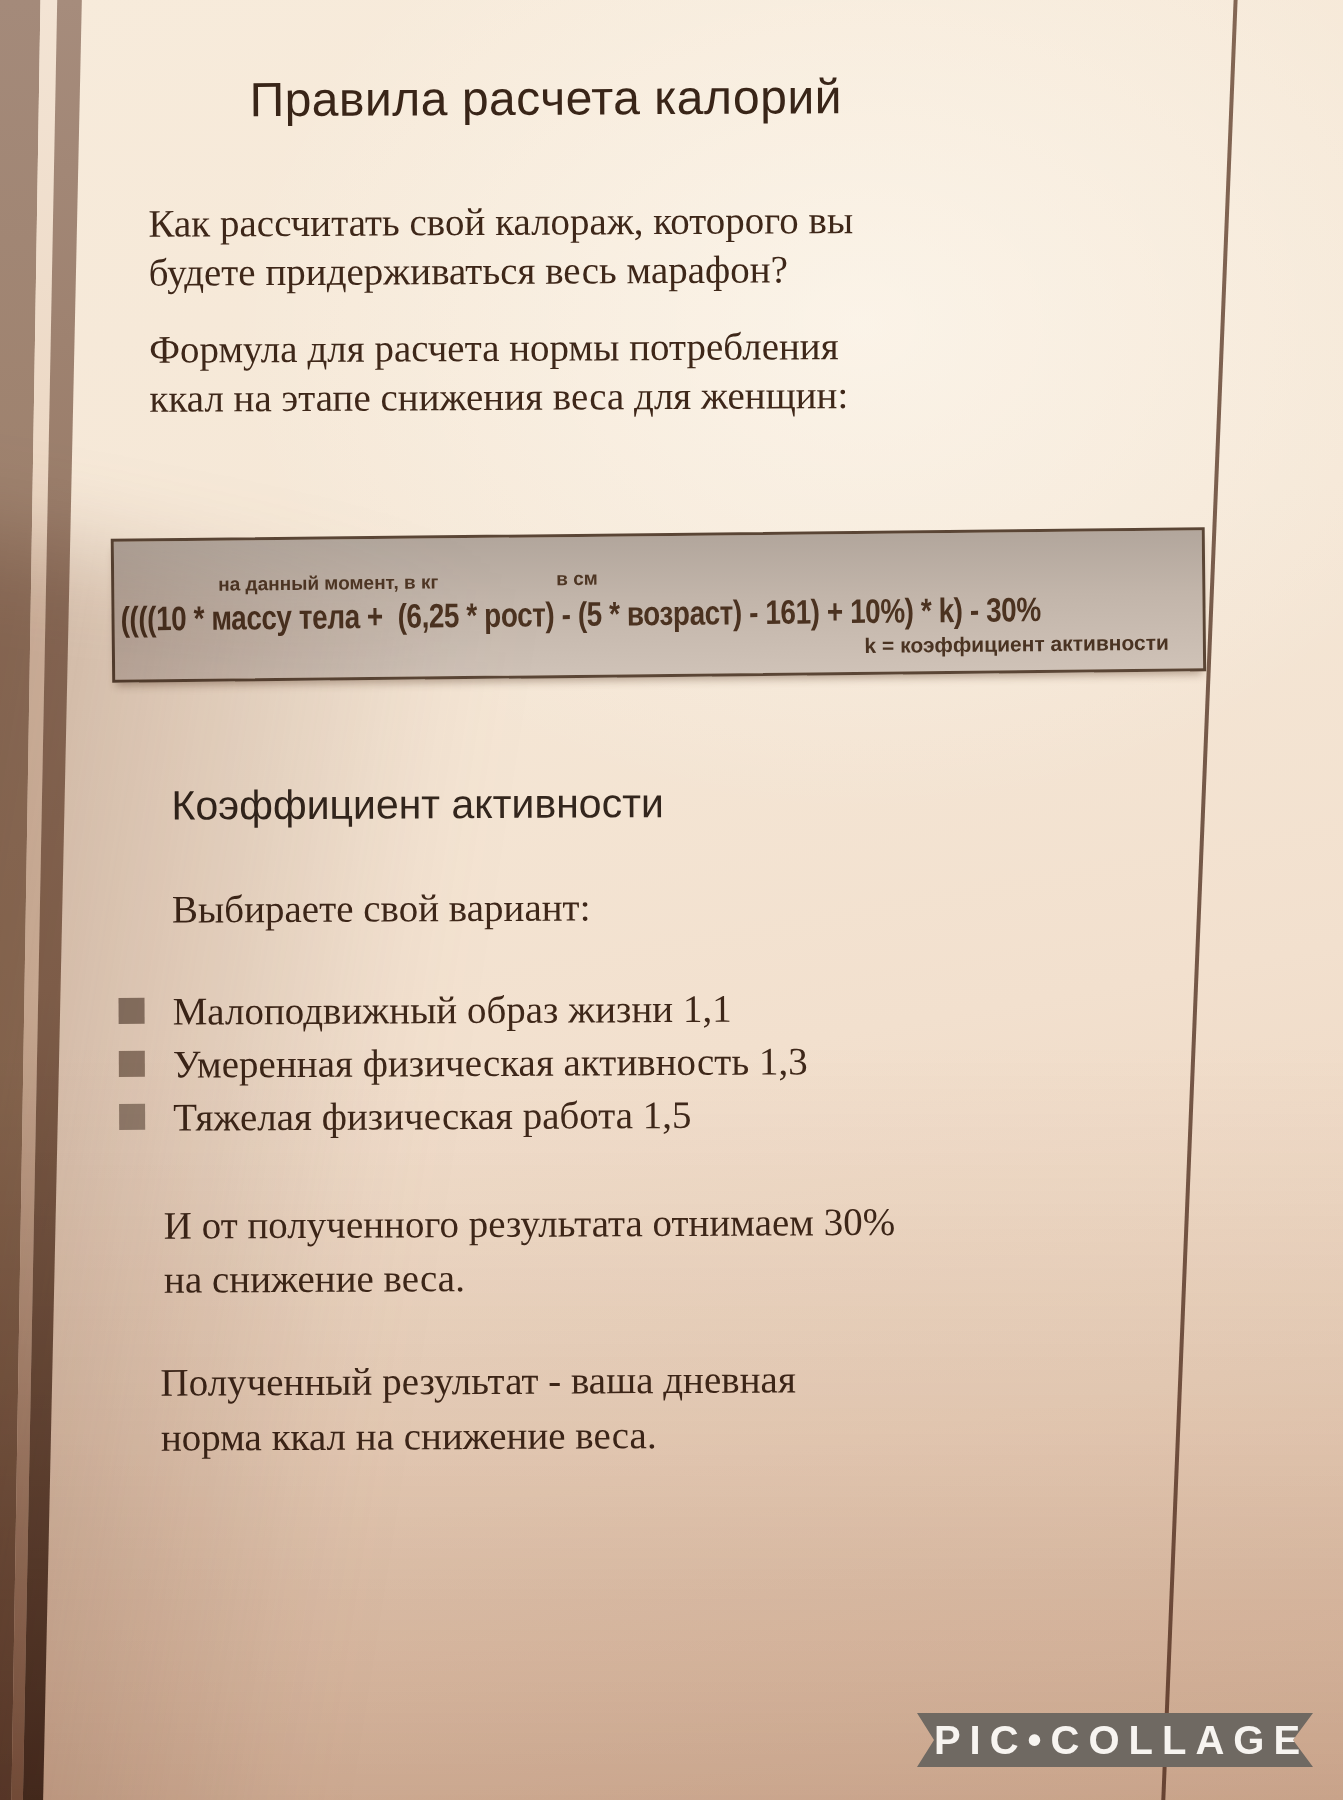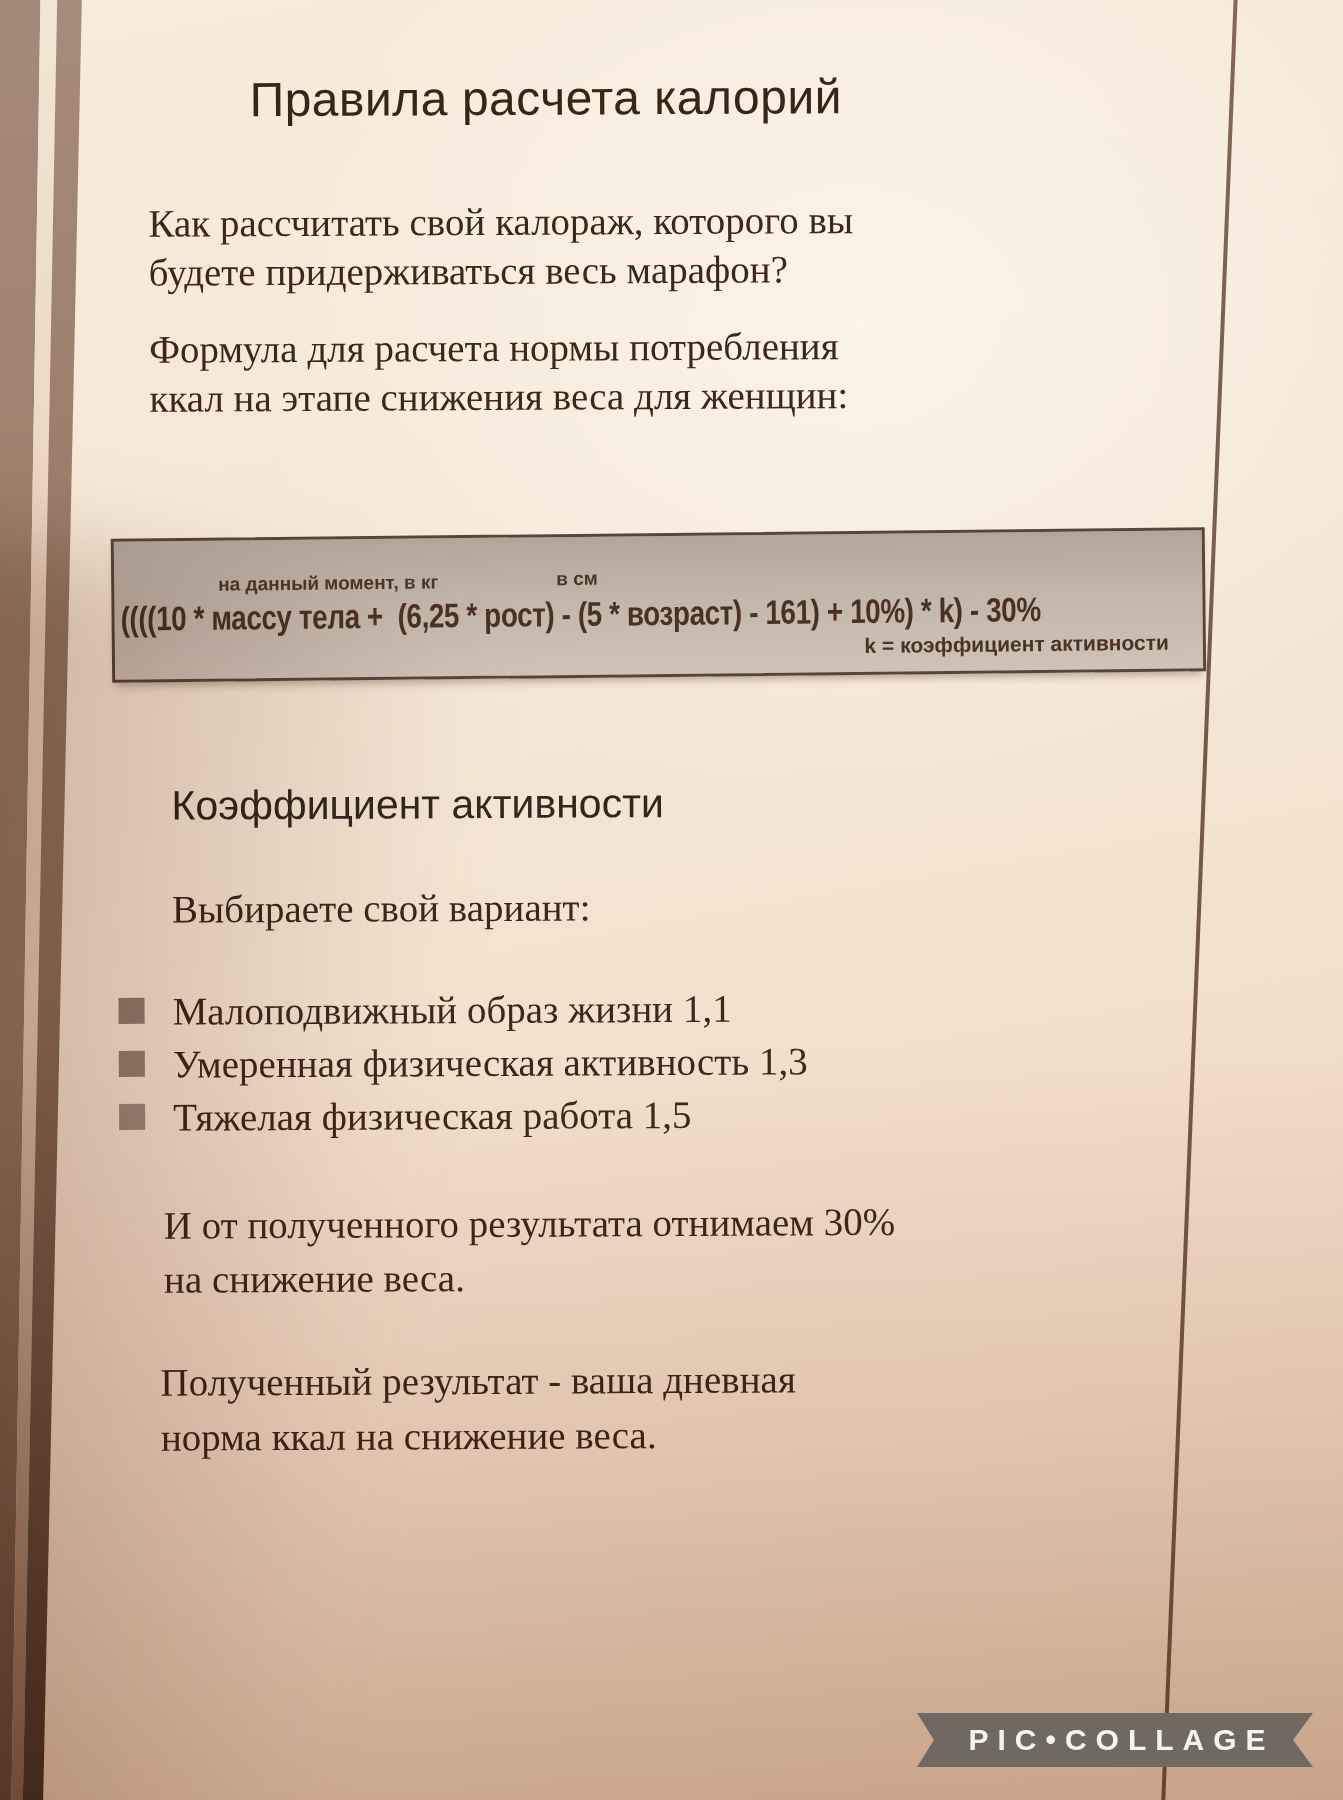--- a/index.html
+++ b/index.html
@@ -54,21 +54,21 @@
   
   .options{position:absolute;left:118px;top:986px;}
   .opt{display:flex;align-items:flex-start;height:53px;font-size:39px;line-height:46px;color:#3e2719;}
   .bullet{width:26px;height:26px;margin-top:9px;margin-right:28px;background:#8f7b6b;flex:0 0 auto;}
   .opt:nth-child(2) .bullet{background:#957f6e;}
   .opt:nth-child(3) .bullet{background:#9b8878;}
   
   .ribbon{position:absolute;left:917px;top:1713px;width:396px;height:54px;z-index:9;
     background:#6f6962;display:flex;align-items:center;justify-content:center;
     clip-path:polygon(0 0,100% 0,calc(100% - 20px) 50%,100% 100%,0 100%,17px 50%);}
-  .ribbon .wm{font-family:"Liberation Sans", sans-serif;font-weight:bold;font-size:30px;
+  .ribbon .wm{font-family:"Liberation Sans", sans-serif;font-weight:bold;font-size:40px;
     color:#f7f4f0;letter-spacing:9px;margin-left:13px;}
 </style>
 </head>
 <body>
 
 <div class="photo">
 
   <div class="left-strip">
     <div class="s1"></div>
     <div class="s2"></div>

